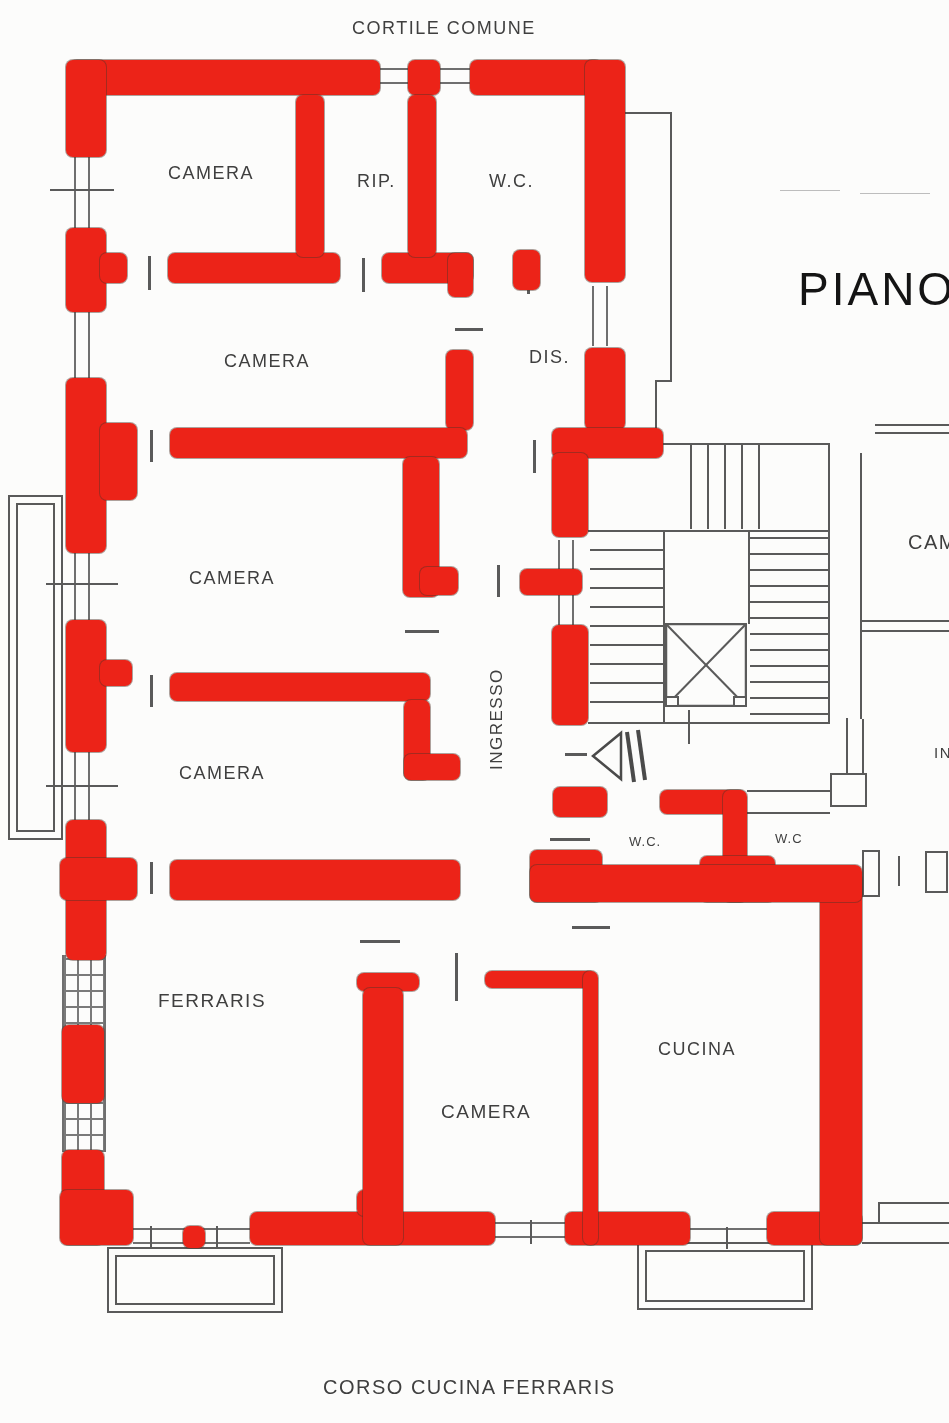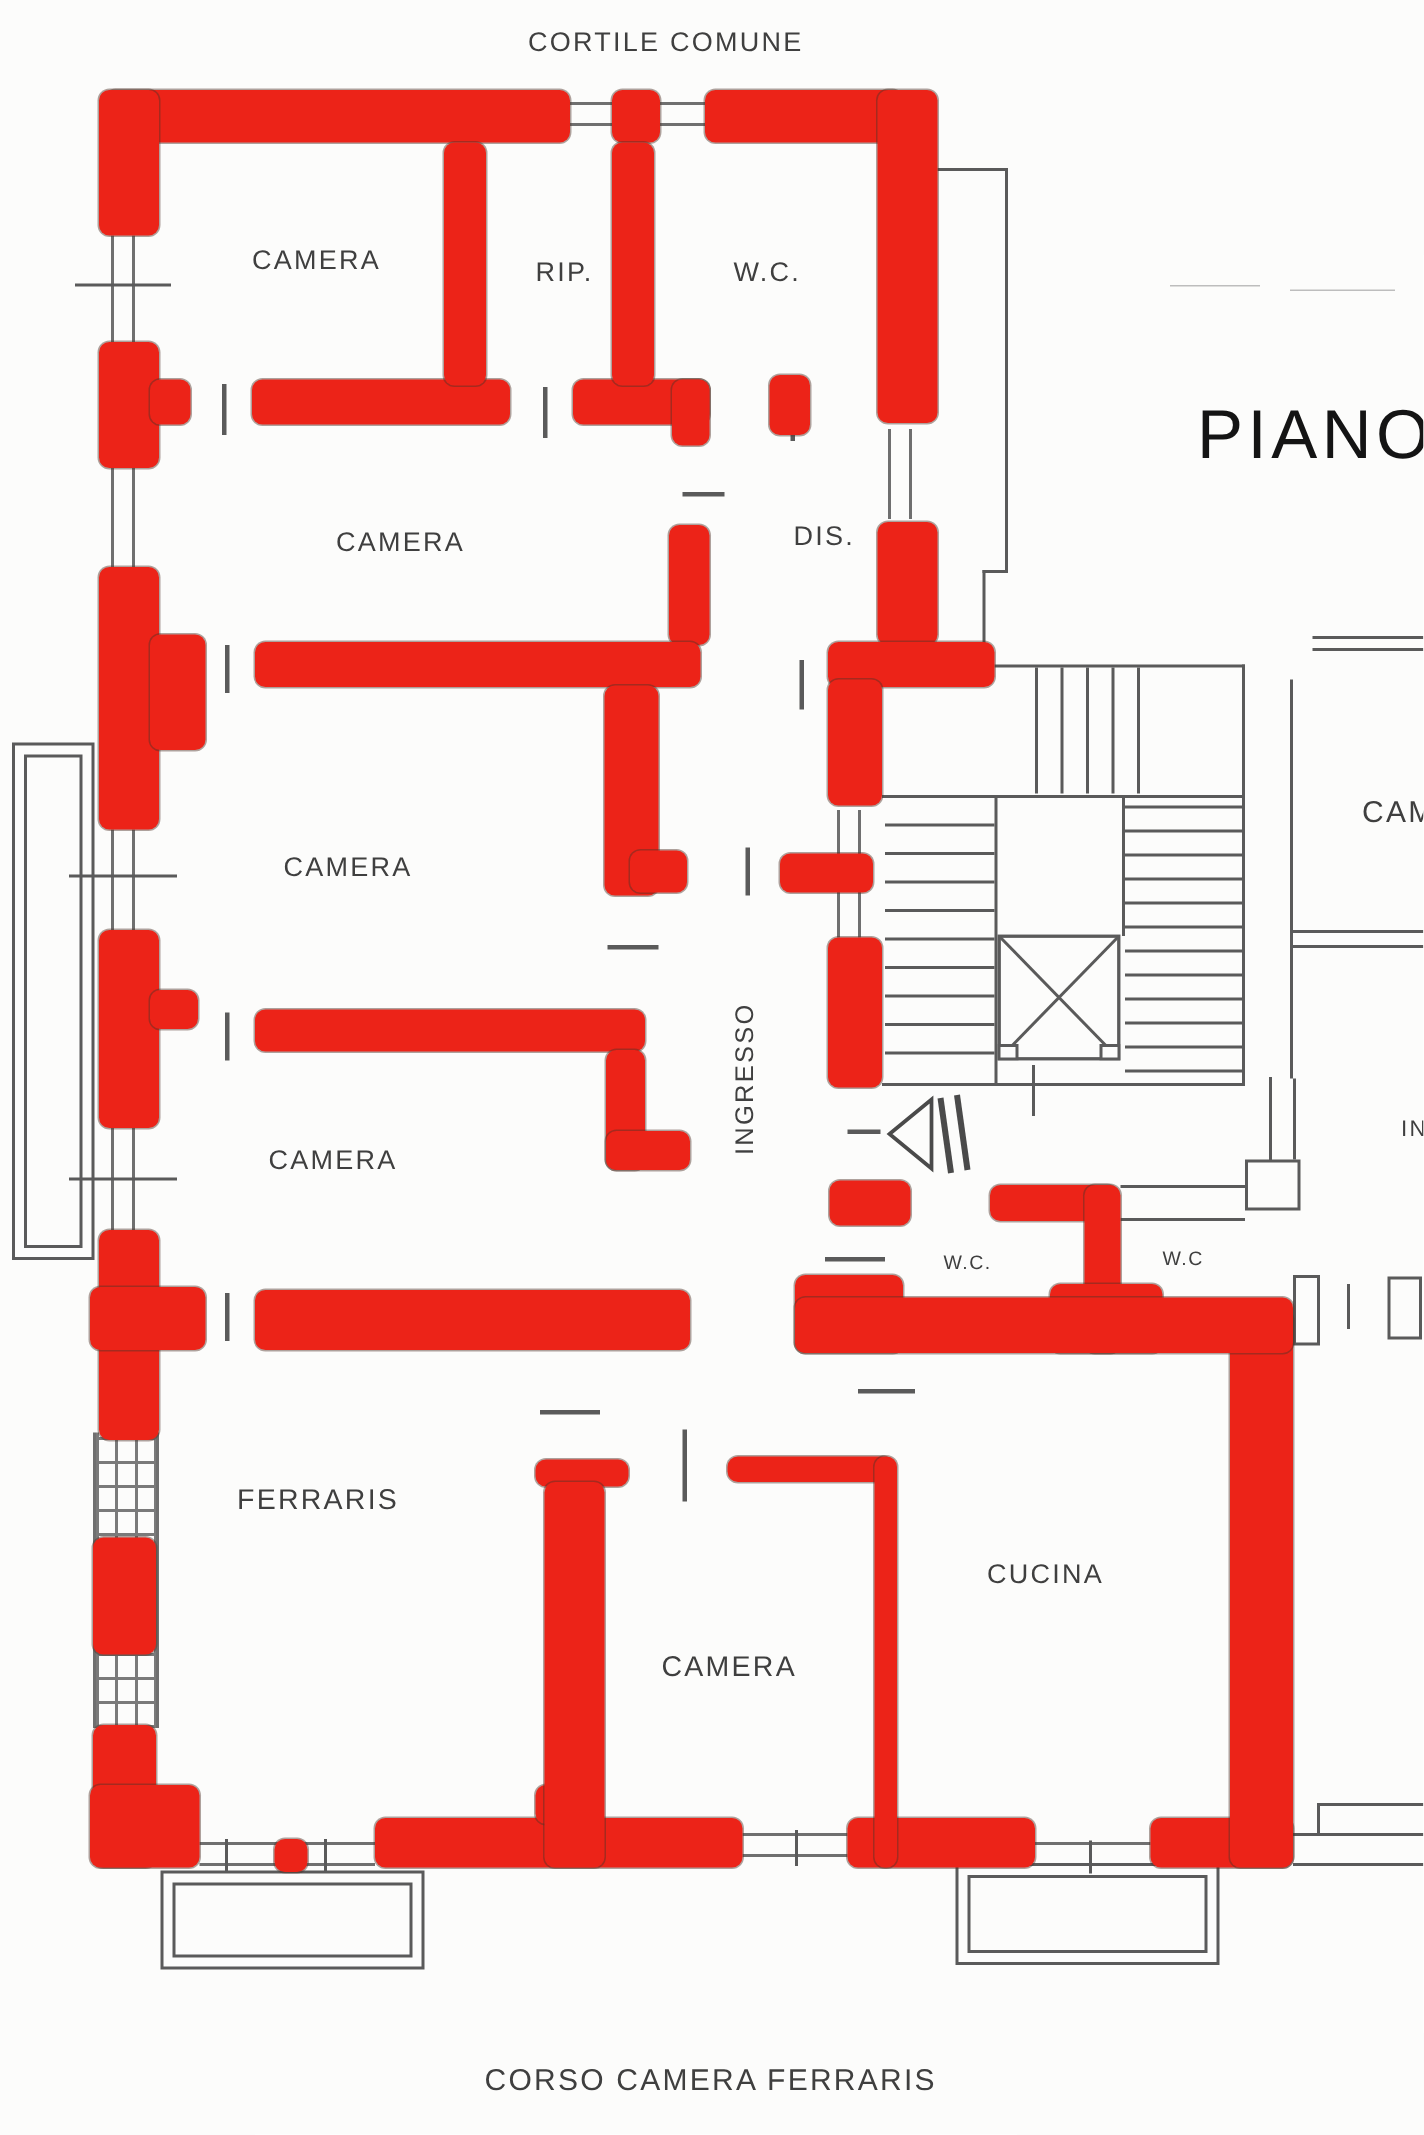--- a/index.html
+++ b/index.html
@@ -24,21 +24,21 @@
   .lab-v{writing-mode:vertical-rl;transform:rotate(180deg);}
   .svgp{position:absolute;z-index:2;}
 </style>
 </head>
 <body>
 
 <div id="plan" style="--red: #ec2318; --line: #5a5a5a; --faint: #bdbdbd; --text: #3f3f3f; --title: #141414; --bg: #fcfcfb;">
 
   <span class="lab" style="left:352px;top:18px;font-size:18px;">CORTILE COMUNE</span>
   <span class="lab" style="left:798px;top:262px;font-size:46px;letter-spacing:3px;color:var(--title,#141414);">PIANO</span>
-  <span class="lab" style="left:323px;top:1376px;font-size:20px;">CORSO CAMERA FERRARIS</span>
+  <span class="lab" style="left:323px;top:1376px;font-size:20px;">CORSO CUCINA FERRARIS</span>
 
   <span class="lab" style="left:168px;top:163px;font-size:18px;">CAMERA</span>
   <span class="lab" style="left:357px;top:171px;font-size:18px;">RIP.</span>
   <span class="lab" style="left:489px;top:171px;font-size:18px;">W.C.</span>
   <span class="lab" style="left:224px;top:351px;font-size:18px;">CAMERA</span>
   <span class="lab" style="left:529px;top:347px;font-size:18px;">DIS.</span>
   <span class="lab" style="left:189px;top:568px;font-size:18px;">CAMERA</span>
   <span class="lab lab-v" style="left:487px;top:638px;height:132px;font-size:17px;">INGRESSO</span>
   <span class="lab" style="left:179px;top:763px;font-size:18px;">CAMERA</span>
   <span class="lab" style="left:629px;top:834px;font-size:13px;letter-spacing:1px;">W.C.</span>

